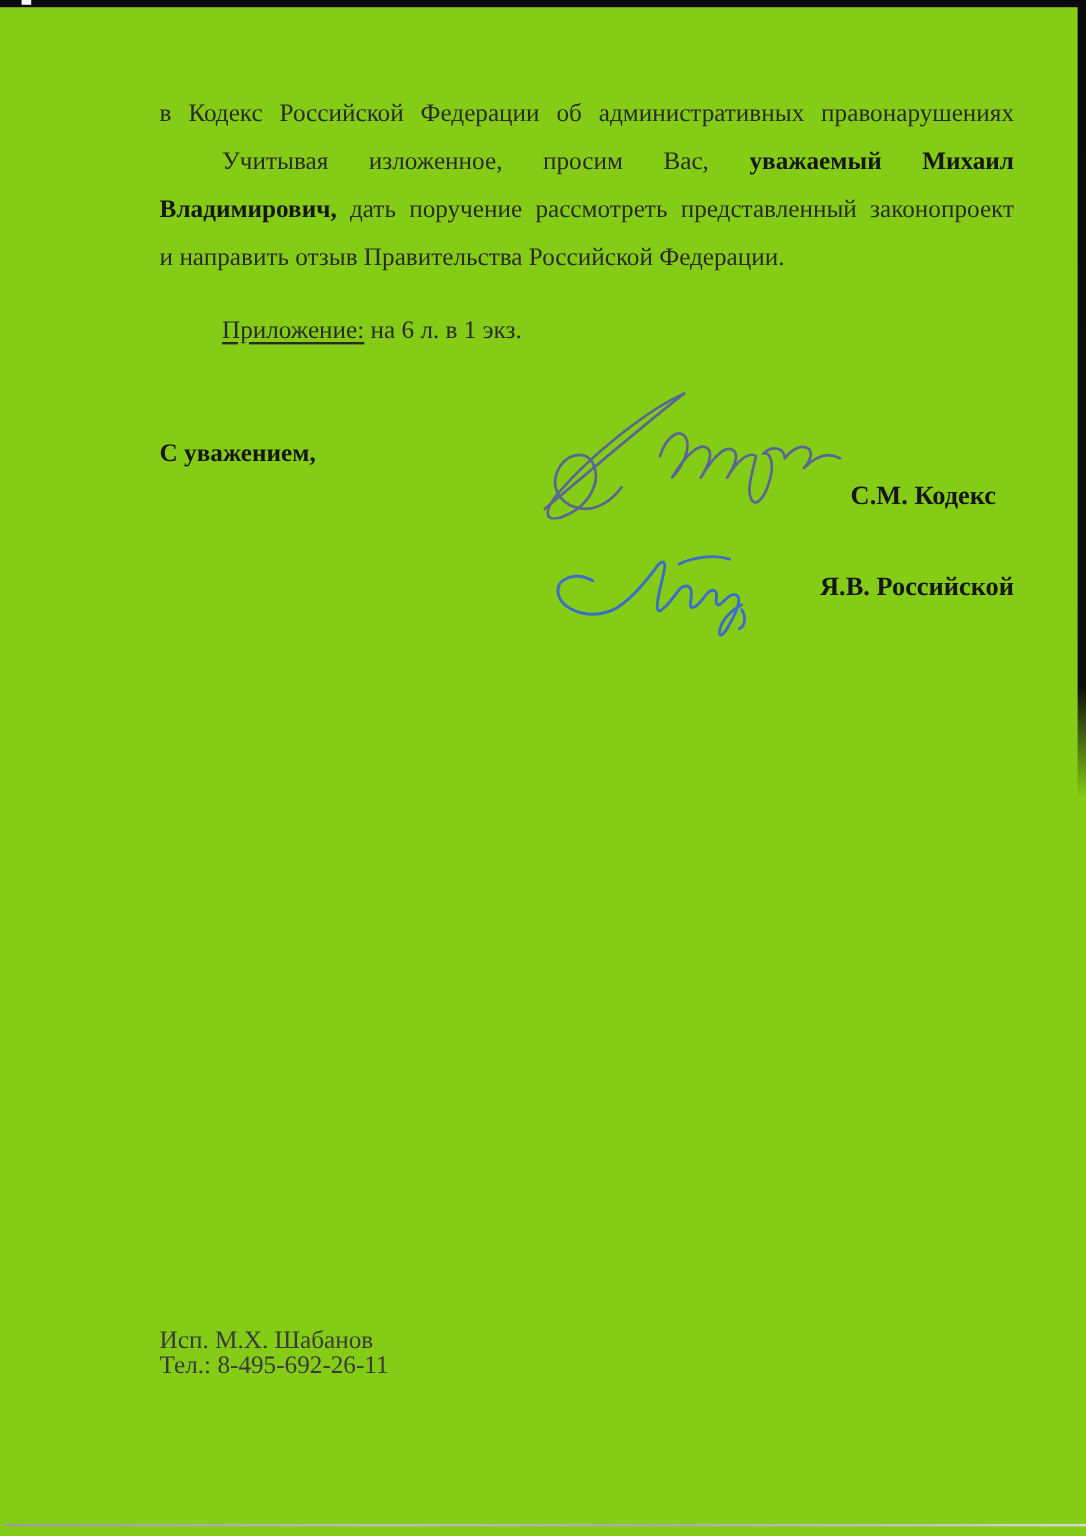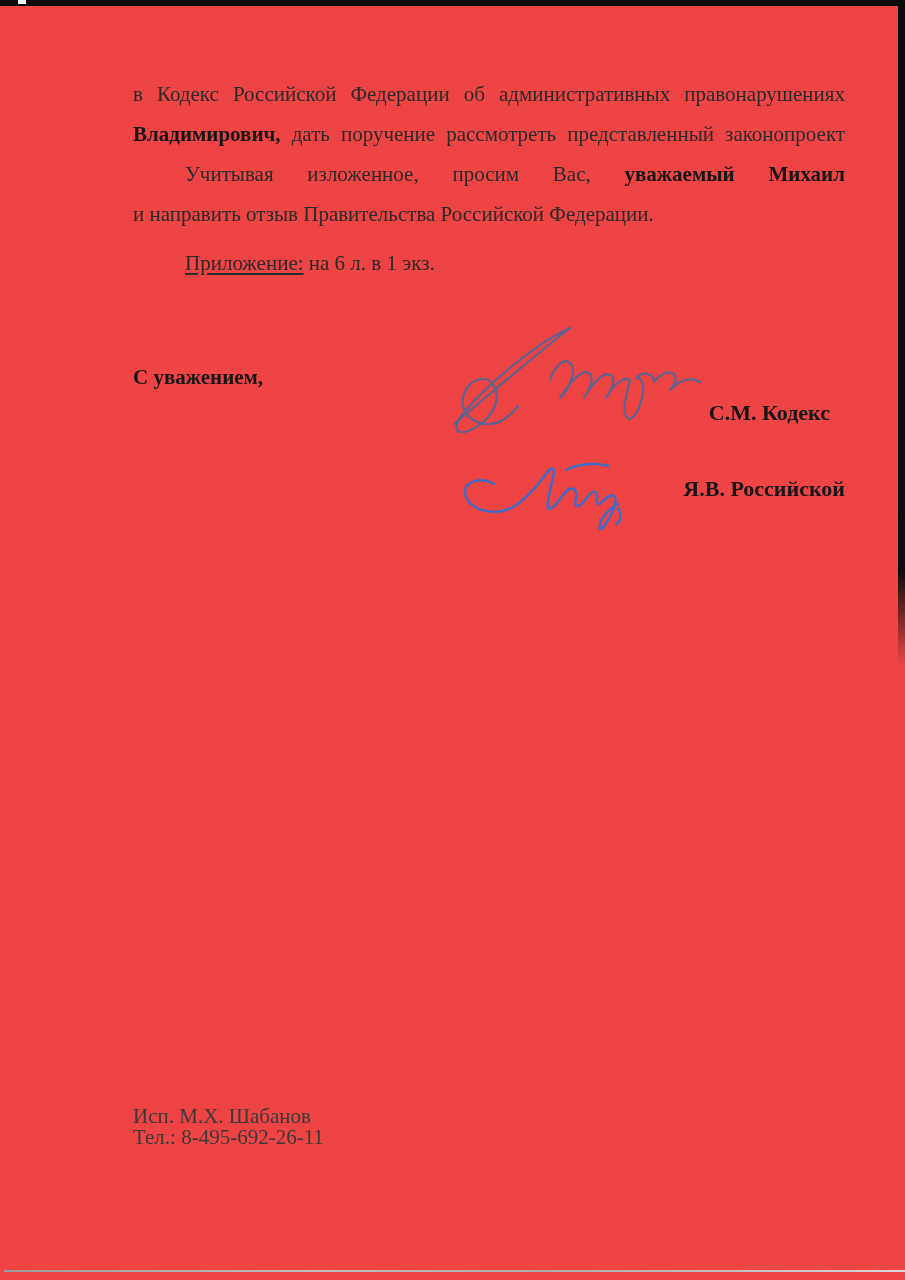--- a/index.html
+++ b/index.html
@@ -1,41 +1,41 @@
 <!DOCTYPE html>
 <html><head>
 <meta charset="utf-8">
 <style>
   html, body { margin: 0; padding: 0; background: #ffffff; }
   .page {
     position: relative;
     width: 905px;
     height: 1280px;
-    background: #ef4444;
+    background: #84cc16;
     overflow: hidden;
     font-family: "Liberation Serif", "DejaVu Serif", serif;
   }
 
   
   .edge-top { position: absolute; top: 0; left: 0; width: 905px; height: 6px; background: #0a0a0a; }
   .edge-top .notch { position: absolute; left: 18px; top: 0; width: 8px; height: 4px; background: #fdfdfd; }
   .edge-right { position: absolute; top: 0; right: 0; width: 7px; height: 665px;
     background: linear-gradient(to bottom, #0a0a0a 0%, #0d0d0d 86%, rgba(13,13,13,0) 100%); }
   .edge-bottom { position: absolute; top: 1270px; left: 4px; width: 901px; height: 2px;
     background: linear-gradient(to right, #9c9c9c, #bdbdbd 35%, #ababab 60%, #c9c9c9 90%, #d8d8d8); }
 
   
   .body-block { position: absolute; left: 133px; top: 74px; width: 712px;
     font-size: 21px; color: #2a2a2a; }
   .ln { line-height: 40px; text-align: justify; white-space: normal; }
   .ln.jl { text-align-last: justify; }
   .ind { text-indent: 52px; }
   .b { font-weight: bold; color: #161616; }
   .ul { text-decoration: underline; text-underline-offset: 3px; }
-  .attach { margin-top: 9px; }
+  .attach { margin-top: 21px; }
 
   
   .regards { position: absolute; left: 133px; top: 365px; font-size: 21px; font-weight: bold; color: #161616; }
   .signer { position: absolute; font-size: 22px; font-weight: bold; color: #161616; }
   .signer1 { top: 400px; right: 75px; }
   .signer2 { top: 476px; right: 60px; }
   .sig { position: absolute; }
   .sig1 { left: 437px; top: 318px; }
   .sig2 { left: 450px; top: 446px; }
 
@@ -48,22 +48,22 @@
 <div class="page">
 
   <div class="edge-top">
     <div class="notch"></div>
   </div>
   <div class="edge-right"></div>
   <div class="edge-bottom"></div>
 
   <div class="body-block">
     <div class="ln jl"><span>в Кодекс Российской Федерации об административных правонарушениях</span></div>
+    <div class="ln jl ind"><span>Учитывая изложенное, просим Вас, </span><span class="b">уважаемый Михаил</span></div>
     <div class="ln jl"><span class="b">Владимирович,</span><span> дать поручение рассмотреть представленный законопроект</span></div>
-    <div class="ln jl ind"><span>Учитывая изложенное, просим Вас, </span><span class="b">уважаемый Михаил</span></div>
     <div class="ln"><span>и направить отзыв Правительства Российской Федерации.</span></div>
     <div class="ln ind attach"><span class="ul">Приложение:</span><span> на 6 л. в 1 экз.</span></div>
   </div>
 
   <div class="regards">С уважением,</div>
 
   <svg class="sig sig1" width="272" height="115" viewBox="0 0 270 115">
     <g fill="none" stroke-linecap="round" stroke-linejoin="round" stroke-width="2.2" stroke="#5a6594">
       <path d="M16,106 C52,76 96,38 132,10"></path>
       <path d="M132,10 C100,24 52,64 28,92 C14,108 16,118 30,113 C52,105 64,84 56,68 C50,56 32,60 26,76 C21,90 30,104 48,106 C60,107 72,99 80,88"></path>

